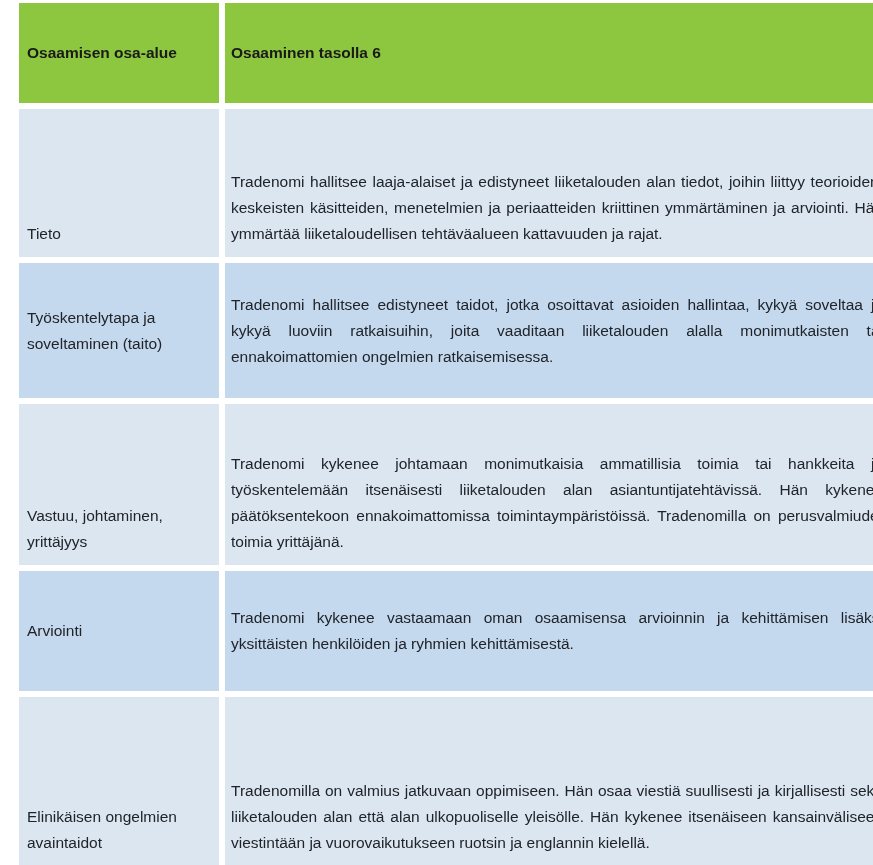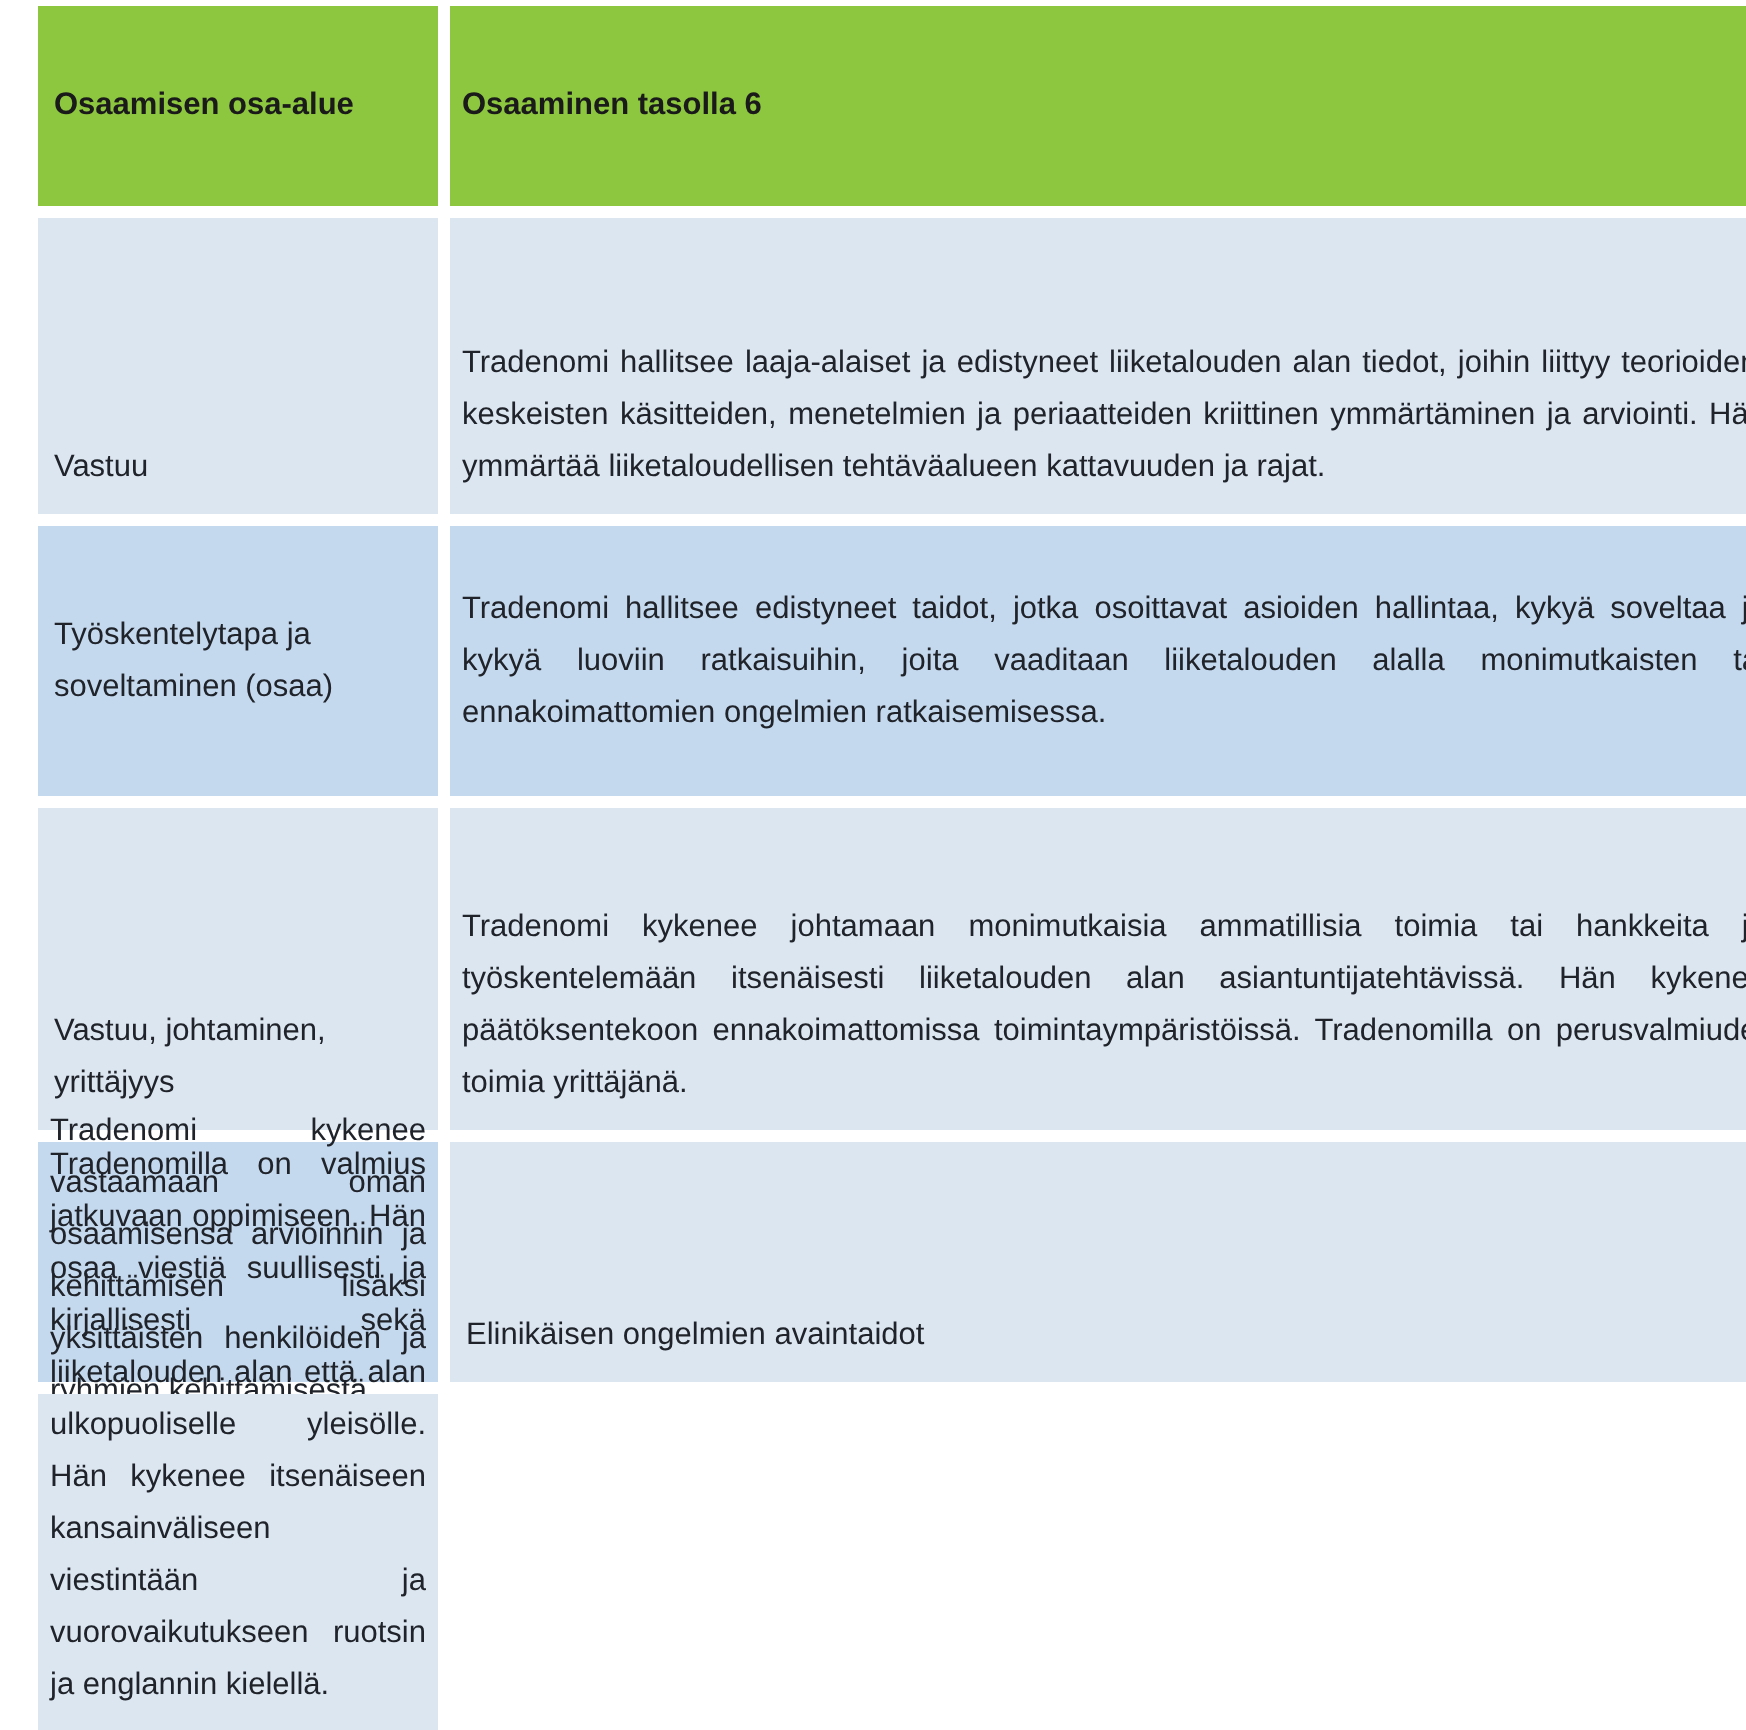--- a/index.html
+++ b/index.html
@@ -54,40 +54,43 @@
   <div class="grid">
 
     <div class="cell header-cell area-cell">
       <div class="cell-inner">Osaamisen osa-alue</div>
     </div>
     <div class="cell header-cell desc-cell">
       <div class="cell-inner">Osaaminen tasolla 6</div>
     </div>
 
     <div class="cell row-light area-cell">
-      <div class="cell-inner">Vastuu</div>
+      <div class="cell-inner">Tieto</div>
     </div>
     <div class="cell row-light desc-cell">
       <div class="cell-inner">Tradenomi hallitsee laaja-alaiset ja edistyneet liiketalouden alan tiedot, joihin liittyy teorioiden, keskeisten käsitteiden, menetelmien ja periaatteiden kriittinen ymmärtäminen ja arviointi. Hän ymmärtää liiketaloudellisen tehtäväalueen kattavuuden ja rajat.</div>
     </div>
 
     <div class="cell row-dark area-cell">
-      <div class="cell-inner">Työskentelytapa ja soveltaminen (osaa)</div>
+      <div class="cell-inner">Työskentelytapa ja soveltaminen (taito)</div>
     </div>
     <div class="cell row-dark desc-cell">
       <div class="cell-inner">Tradenomi hallitsee edistyneet taidot, jotka osoittavat asioiden hallintaa, kykyä soveltaa ja kykyä luoviin ratkaisuihin, joita vaaditaan liiketalouden alalla monimutkaisten tai ennakoimattomien ongelmien ratkaisemisessa.</div>
     </div>
 
     <div class="cell row-light area-cell">
       <div class="cell-inner">Vastuu, johtaminen, yrittäjyys</div>
     </div>
     <div class="cell row-light desc-cell">
       <div class="cell-inner">Tradenomi kykenee johtamaan monimutkaisia ammatillisia toimia tai hankkeita ja työskentelemään itsenäisesti liiketalouden alan asiantuntijatehtävissä. Hän kykenee päätöksentekoon ennakoimattomissa toimintaympäristöissä. Tradenomilla on perusvalmiudet toimia yrittäjänä.</div>
     </div>
 
+    <div class="cell row-dark area-cell">
+      <div class="cell-inner">Arviointi</div>
+    </div>
     <div class="cell row-dark desc-cell">
       <div class="cell-inner">Tradenomi kykenee vastaamaan oman osaamisensa arvioinnin ja kehittämisen lisäksi yksittäisten henkilöiden ja ryhmien kehittämisestä.</div>
     </div>
 
     <div class="cell row-light area-cell">
       <div class="cell-inner">Elinikäisen ongelmien avaintaidot</div>
     </div>
     <div class="cell row-light desc-cell">
       <div class="cell-inner">Tradenomilla on valmius jatkuvaan oppimiseen. Hän osaa viestiä suullisesti ja kirjallisesti sekä liiketalouden alan että alan ulkopuoliselle yleisölle. Hän kykenee itsenäiseen kansainväliseen viestintään ja vuorovaikutukseen ruotsin ja englannin kielellä.</div>
     </div>

